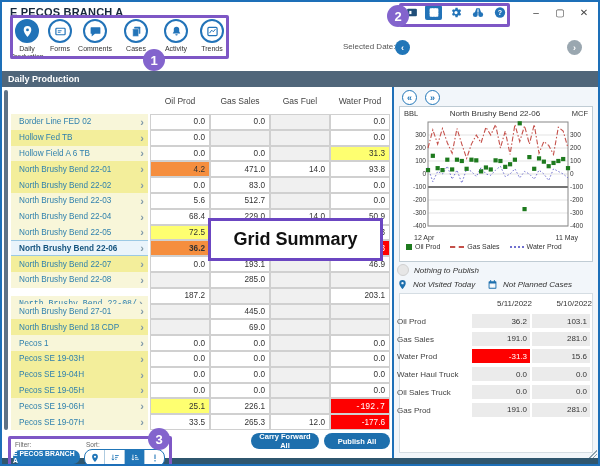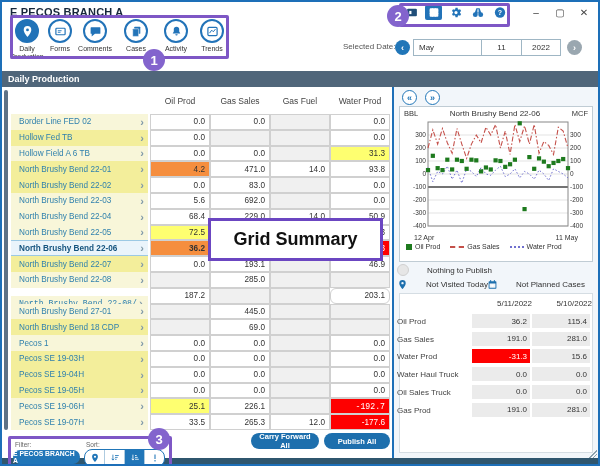--- a/index.html
+++ b/index.html
@@ -60,21 +60,21 @@
   .overlay{position:absolute;left:206px;top:216px;width:169px;height:37px;background:#fff;border:3px solid #6b46c1;z-index:50;display:flex;align-items:center;justify-content:center;font-size:18px;font-weight:600;color:#111;}
   
   .rpanel{position:absolute;left:390px;top:85px;width:208px;height:371px;background:#f2f6fa;border-left:2px solid #1d6fb8;box-sizing:border-box;}
   .pgbtn{position:absolute;width:15px;height:15px;border-radius:50%;border:1.5px solid #2176b8;color:#2176b8;background:#fff;font-size:9px;font-weight:bold;display:flex;align-items:center;justify-content:center;box-sizing:border-box;}
   .chartbox{position:absolute;left:5px;top:19px;width:194px;height:156px;background:#fff;border:1px solid #c0ccd4;box-sizing:border-box;}
   .chh{display:flex;justify-content:space-between;font-size:7.5px;color:#333;padding:2px 4px 0 4px;}
   .chh .ct{font-size:8px;}
   .chxrow{display:flex;justify-content:space-between;font-size:7px;color:#333;padding:0 14px;margin-top:-2px;}
   .legend{display:flex;gap:10px;align-items:center;font-size:7px;color:#333;padding-left:6px;margin-top:2px;}
   .leg{display:flex;align-items:center;gap:3px;}
-  .statline{position:absolute;display:flex;align-items:center;gap:18px;font-size:8px;color:#333;}
+  .statline{position:absolute;display:flex;align-items:center;gap:5px;font-size:8px;color:#333;font-style:italic;}
   .scircle{width:12px;height:12px;border-radius:50%;background:#e6e6e6;border:1px solid #d0d0d0;box-sizing:border-box;}
   .sico{color:#1d6fad;display:flex;}
   .sico svg{width:11px;height:11px;}
   .sthead{position:absolute;font-size:8px;color:#333;width:58px;text-align:right;}
   .strow-lbl{position:absolute;left:3px;font-size:8px;color:#444;}
   .stcell{position:absolute;width:58px;height:14px;background:#ebebeb;font-size:8px;color:#333;display:flex;align-items:center;justify-content:flex-end;padding-right:3px;box-sizing:border-box;}
   .stcell.red{background:#fe0000;color:#fff;}
   .stbg{position:absolute;left:5px;top:206px;width:194px;height:160px;background:#fff;border:1px solid #d5dde3;box-sizing:border-box;}
   
   .flabel{position:absolute;font-size:6.5px;color:#666;}
@@ -189,25 +189,20 @@
           <circle cx="12" cy="12" r="9.5"></circle>
           <text x="12" y="16.5" font-size="13" font-weight="bold" fill="#fff" text-anchor="middle" font-family="Liberation Sans,sans-serif">?</text>
         </svg>
       </div>
     </div>
   <div class="annbox" style="left:397px;top:1px;width:105px;height:18px;"></div>
   <div class="badge" style="left:385px;top:3px;">2</div>
 
   <span class="datelbl" style="top: 40px;">Selected Date:</span>
   <div class="navcircle" style="left:393px;top:38px;background:#2176b8;">‹</div>
-  <div class="datefields">
-    <div class="dfield" style="width:68px;padding-left:5px;border-right:1px solid #9fb6c4;">May</div>
-    <div class="dfield" style="width:40px;justify-content:center;border-right:1px solid #9fb6c4;">11</div>
-    <div class="dfield" style="width:38px;justify-content:center;">2022</div>
-  </div>
   <div class="navcircle" style="left:565px;top:38px;background:#9aa7b0;">›</div>
 
 
   <div class="sechead">Daily Production</div>
 
   <div class="lscroll"></div>
 
   <div id="wells">
       <div class="wrow pale" style="top: 112px;">
         <span class="wname">Border Line FED 02</span>
@@ -311,21 +306,21 @@
       <div class="gcell cy" style="left: 328px; top: 143.6px;">31.3</div>
       <div class="gcell co" style="left: 148px; top: 159.4px;">4.2</div>
       <div class="gcell cw" style="left: 208px; top: 159.4px;">471.0</div>
       <div class="gcell cw" style="left: 268px; top: 159.4px;">14.0</div>
       <div class="gcell cw" style="left: 328px; top: 159.4px;">93.8</div>
       <div class="gcell cw" style="left: 148px; top: 175.2px;">0.0</div>
       <div class="gcell cw" style="left: 208px; top: 175.2px; padding-left: 36px;">83.0</div>
       <div class="gcell ce" style="left: 268px; top: 175.2px;"></div>
       <div class="gcell cw" style="left: 328px; top: 175.2px;">0.0</div>
       <div class="gcell cw" style="left: 148px; top: 191px;">5.6</div>
-      <div class="gcell cw" style="left: 208px; top: 191px;">692.0</div>
+      <div class="gcell cw" style="left: 208px; top: 191px;">512.7</div>
       <div class="gcell ce" style="left: 268px; top: 191px;"></div>
       <div class="gcell cw" style="left: 328px; top: 191px;">0.0</div>
       <div class="gcell cw" style="left: 148px; top: 206.8px;">68.4</div>
       <div class="gcell cw" style="left: 208px; top: 206.8px;">229.0</div>
       <div class="gcell cw" style="left: 268px; top: 206.8px;">14.0</div>
       <div class="gcell cw" style="left: 328px; top: 206.8px;">50.9</div>
       <div class="gcell cy" style="left: 148px; top: 222.6px;">72.5</div>
       <div class="gcell cc" style="left: 208px; top: 222.6px;"></div>
       <div class="gcell cc" style="left: 268px; top: 222.6px;"></div>
       <div class="gcell cw" style="left: 328px; top: 222.6px;">2.3</div>
@@ -337,21 +332,21 @@
       <div class="gcell cw" style="left: 208px; top: 254.2px;">193.1</div>
       <div class="gcell ce" style="left: 268px; top: 254.2px;"></div>
       <div class="gcell cw" style="left: 328px; top: 254.2px;">46.9</div>
       <div class="gcell ce" style="left: 148px; top: 270px;"></div>
       <div class="gcell cw" style="left: 208px; top: 270px;">285.0</div>
       <div class="gcell ce" style="left: 268px; top: 270px;"></div>
       <div class="gcell ce" style="left: 328px; top: 270px;"></div>
       <div class="gcell cw" style="left: 148px; top: 285.8px;">187.2</div>
       <div class="gcell ce" style="left: 208px; top: 285.8px;"></div>
       <div class="gcell ce" style="left: 268px; top: 285.8px;"></div>
-      <div class="gcell cw" style="left: 328px; top: 285.8px; border-radius: 6px;">203.1</div>
+      <div class="gcell cw" style="left: 328px; top: 285.8px;">203.1</div>
       <div class="gcell ce" style="left: 148px; top: 301.6px;"></div>
       <div class="gcell cw" style="left: 208px; top: 301.6px;">445.0</div>
       <div class="gcell ce" style="left: 268px; top: 301.6px;"></div>
       <div class="gcell ce" style="left: 328px; top: 301.6px;"></div>
       <div class="gcell ce" style="left: 148px; top: 317.4px;"></div>
       <div class="gcell cw" style="left: 208px; top: 317.4px;">69.0</div>
       <div class="gcell ce" style="left: 268px; top: 317.4px;"></div>
       <div class="gcell ce" style="left: 328px; top: 317.4px;"></div>
       <div class="gcell cw" style="left: 148px; top: 333.2px;">0.0</div>
       <div class="gcell cw" style="left: 208px; top: 333.2px;">0.0</div>
@@ -495,21 +490,21 @@
         </span>
       <span id="st2">Not Planned Cases</span>
     </div>
 
     <div class="stbg" style="top:206px;height:160px;"></div>
     <div id="stable">
         <div class="sthead" style="left: 80px; top: 212px;">5/11/2022</div>
         <div class="sthead" style="left: 140px; top: 212px;">5/10/2022</div>
         <div class="strow-lbl" style="top: 230px;">Oil Prod</div>
         <div class="stcell" style="left: 78px; top: 227px;">36.2</div>
-        <div class="stcell" style="left: 138px; top: 227px;">115.4</div>
+        <div class="stcell" style="left: 138px; top: 227px;">103.1</div>
         <div class="strow-lbl" style="top: 247.7px;">Gas Sales</div>
         <div class="stcell" style="left: 78px; top: 244.7px;">191.0</div>
         <div class="stcell" style="left: 138px; top: 244.7px;">281.0</div>
         <div class="strow-lbl" style="top: 265.4px;">Water Prod</div>
         <div class="stcell red" style="left: 78px; top: 262.4px;">-31.3</div>
         <div class="stcell" style="left: 138px; top: 262.4px;">15.6</div>
         <div class="strow-lbl" style="top: 283.1px;">Water Haul Truck</div>
         <div class="stcell" style="left: 78px; top: 280.1px;">0.0</div>
         <div class="stcell" style="left: 138px; top: 280.1px;">0.0</div>
         <div class="strow-lbl" style="top: 300.8px;">Oil Sales Truck</div>

